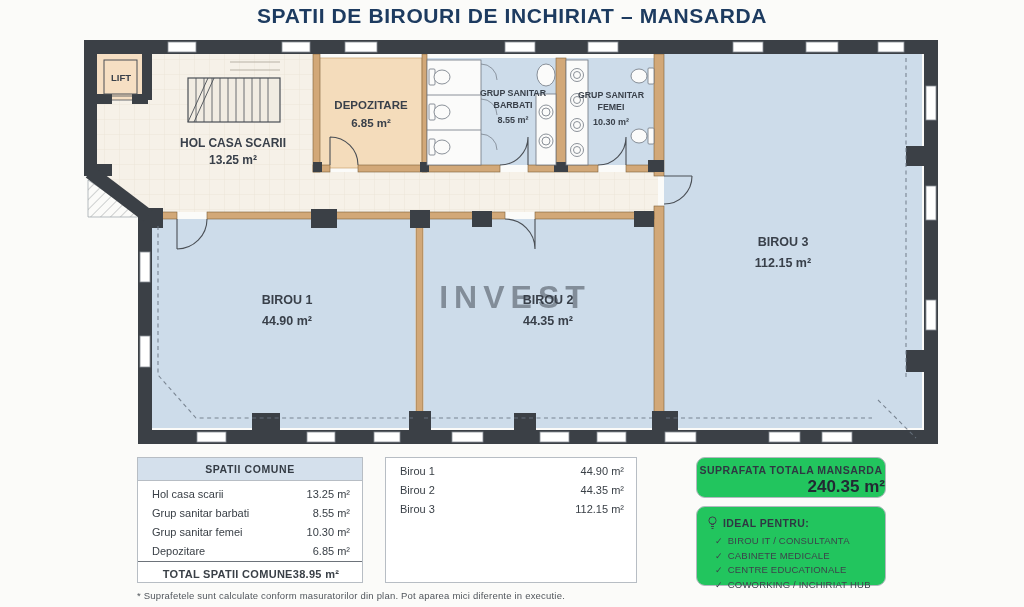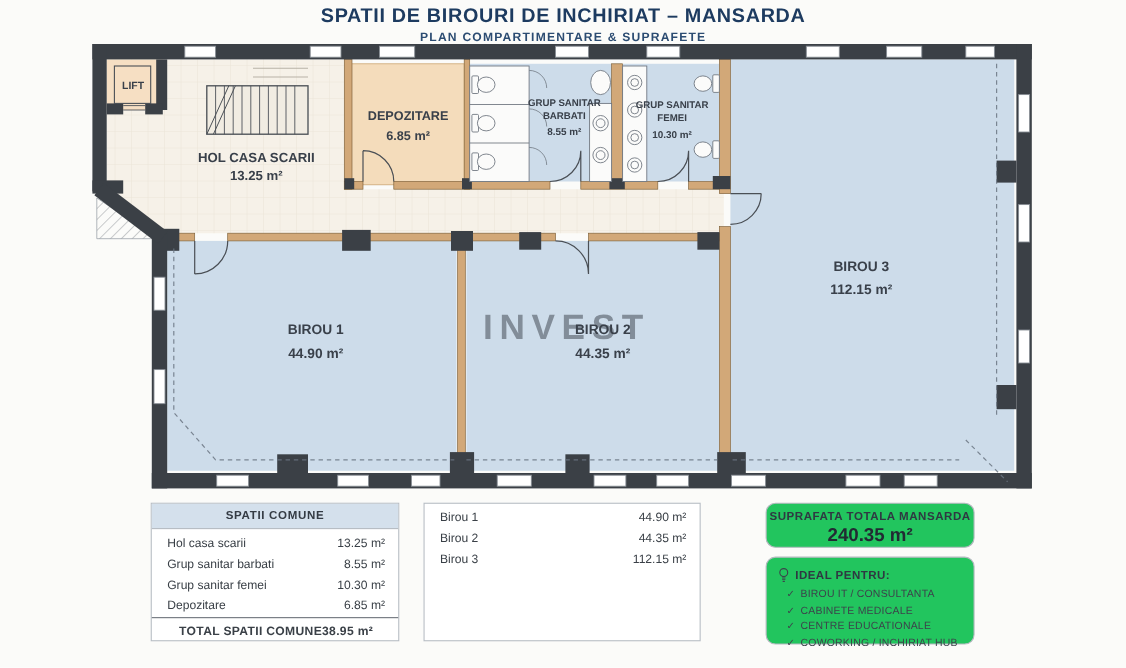--- a/index.html
+++ b/index.html
@@ -1,51 +1,50 @@
 <!DOCTYPE html>
 <html><head>
 <meta charset="utf-8">
 <style>
   html,body{margin:0;padding:0;}
   .page{position:relative;width:1024px;height:607px;background:#fbfbf9;overflow:hidden;
         font-family:"Liberation Sans",sans-serif;color:#3a4047;}
   
   .hdr{position:absolute;left:0;top:4px;width:1024px;text-align:center;}
-  .hdr .title{font-size:18px;font-weight:bold;color:#1d3b60;letter-spacing:.6px;}
+  .hdr .title{font-size:21px;font-weight:bold;color:#1d3b60;letter-spacing:.6px;}
   .hdr .subtitle{font-size:11px;font-weight:bold;color:#2c4c72;letter-spacing:1.1px;margin-top:3px;}
   
   .plan{position:absolute;left:78px;top:34px;}
   .plan text{font-family:"Liberation Sans",sans-serif;font-weight:bold;fill:#39404a;}
   
   .tbl{position:absolute;background:#fff;border:1px solid #b7bdc4;display:flex;flex-direction:column;box-sizing:border-box;}
   .tbl-hdr{height:22px;line-height:22px;text-align:center;font-size:10.5px;font-weight:bold;
            letter-spacing:.6px;border-bottom:1px solid #b7bdc4;color:#343b44;}
   .tbl-body{flex:1;display:flex;flex-direction:column;padding:4px 0 0 0;}
   .row{display:flex;justify-content:space-between;padding:0 12px 0 14px;height:19px;line-height:19px;font-size:11px;}
   .row .val{text-align:right;}
   .total{display:flex;justify-content:center;padding:0 12px 0 14px;height:25px;line-height:25px;
          font-size:11px;font-weight:bold;border-top:1.5px solid #6d737a;margin-top:auto;letter-spacing:.3px;}
   
   .box{position:absolute;background:#22c55e;border:1.2px solid #b3b9bf;border-radius:9px;box-sizing:border-box;}
   .sum-title{font-size:10.5px;font-weight:bold;letter-spacing:.5px;text-align:center;margin-top:6px;color:#2f3842;}
-  .sum-val{font-size:17px;font-weight:bold;text-align:center;margin-top:1px;color:#222a33;}
+  .sum-val{font-size:17px;font-weight:bold;text-align:right;margin-top:1px;color:#222a33;}
   .ideal-head{display:flex;align-items:center;gap:5px;font-size:10.5px;font-weight:bold;
               letter-spacing:.4px;margin:9px 0 5px 10px;color:#2f3842;}
   .ideal-item{font-size:9.5px;margin:0 0 3.5px 18px;color:#3c434b;letter-spacing:.2px;}
   .check-icon::before{content:"✓";margin-right:5px;font-size:9px;color:#3c434b;}
   .footnote{position:absolute;left:137px;top:590px;font-size:9.5px;color:#51565c;letter-spacing:.2px;}
 </style>
 </head>
 <body>
 
 <div class="page">
 
   <div class="hdr">
     <div class="title">SPATII DE BIROURI DE INCHIRIAT – MANSARDA</div>
-    <div class="subtitle">PLAN COMPARTIMENTARE &amp; SUPRAFETE</div>
   </div>
 
   <svg class="plan" width="868" height="416" viewBox="78 34 868 416">
     <defs>
       <pattern id="hatch" width="7" height="7" patternUnits="userSpaceOnUse" patternTransform="rotate(45)">
         <line x1="0" y1="0" x2="0" y2="7" stroke="#a7aaad" stroke-width="1.1"></line>
       </pattern>
       <pattern id="tile" width="15" height="15" patternUnits="userSpaceOnUse">
         <path d="M15,0 V15 H0" fill="none" stroke="#e9e2d4" stroke-width="1"></path>
       </pattern>
@@ -273,14 +272,15 @@
         <path d="M4,8.5 h3 M4,10.5 h3 M4.5,12.5 h2" stroke="#3c434b" stroke-width="1" fill="none"></path>
       </svg>
       <span>IDEAL PENTRU:</span>
     </div>
     <div class="ideal-item check-icon">BIROU IT / CONSULTANTA</div>
     <div class="ideal-item check-icon">CABINETE MEDICALE</div>
     <div class="ideal-item check-icon">CENTRE EDUCATIONALE</div>
     <div class="ideal-item check-icon">COWORKING / INCHIRIAT HUB</div>
   </div>
 
+  <div class="footnote">* Suprafetele sunt calculate conform masuratorilor din plan. Pot aparea mici diferente in executie.</div>
 
 </div>
 
 </body></html>

